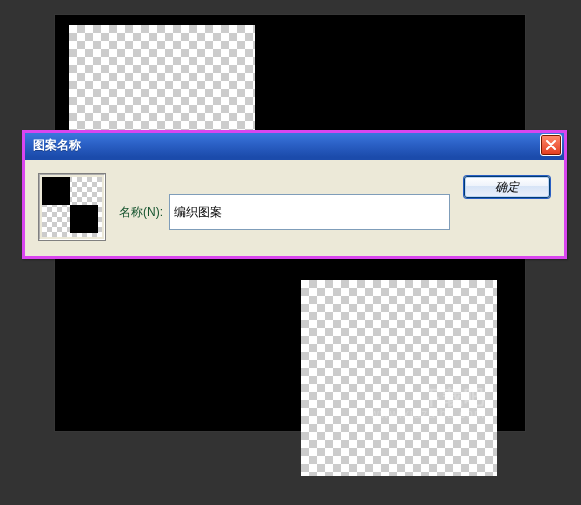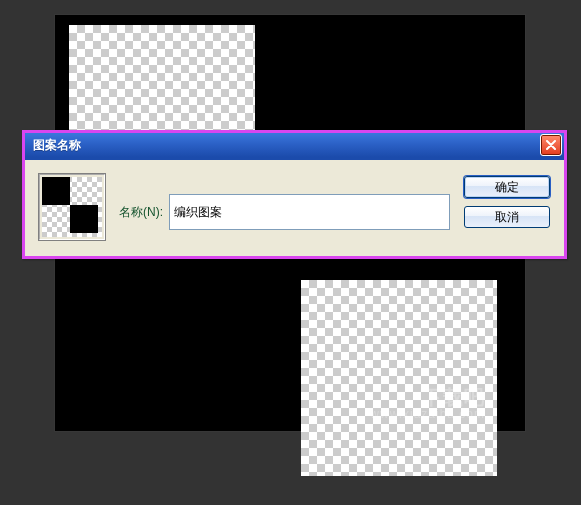--- a/index.html
+++ b/index.html
@@ -155,20 +155,21 @@
   .xp-button {
     height: 22px;
     border: 1px solid #003c74;
     border-radius: 3px;
     background: linear-gradient(to bottom, #ffffff, #eef3fb 45%, #d7e4f6 46%, #eaf0fb);
     font-family: inherit;
     font-size: 12px;
     color: #000;
     cursor: default;
     padding: 0;
+    font-style: italic;
   }
   .xp-button.primary {
     box-shadow: 0 0 0 1px #2a5fc4, inset 0 0 0 1px #bcd4f6;
   }
 
   
   .watermark {
     position: absolute;
     right: 40px;
     bottom: 10px;
@@ -221,19 +222,18 @@
         <div class="preview-black pb-br"></div>
       </div>
 
       <div class="name-row">
         <span class="name-label">名称(N):</span>
         <input type="text" class="name-input" value="编织图案" style="">
       </div>
 
       <div class="buttons-col">
         <button class="xp-button primary">确定</button>
-        <button class="xp-button">取消</button>
       </div>
 
     </div>
   </div>
 
 </div>
 
 </body></html>

